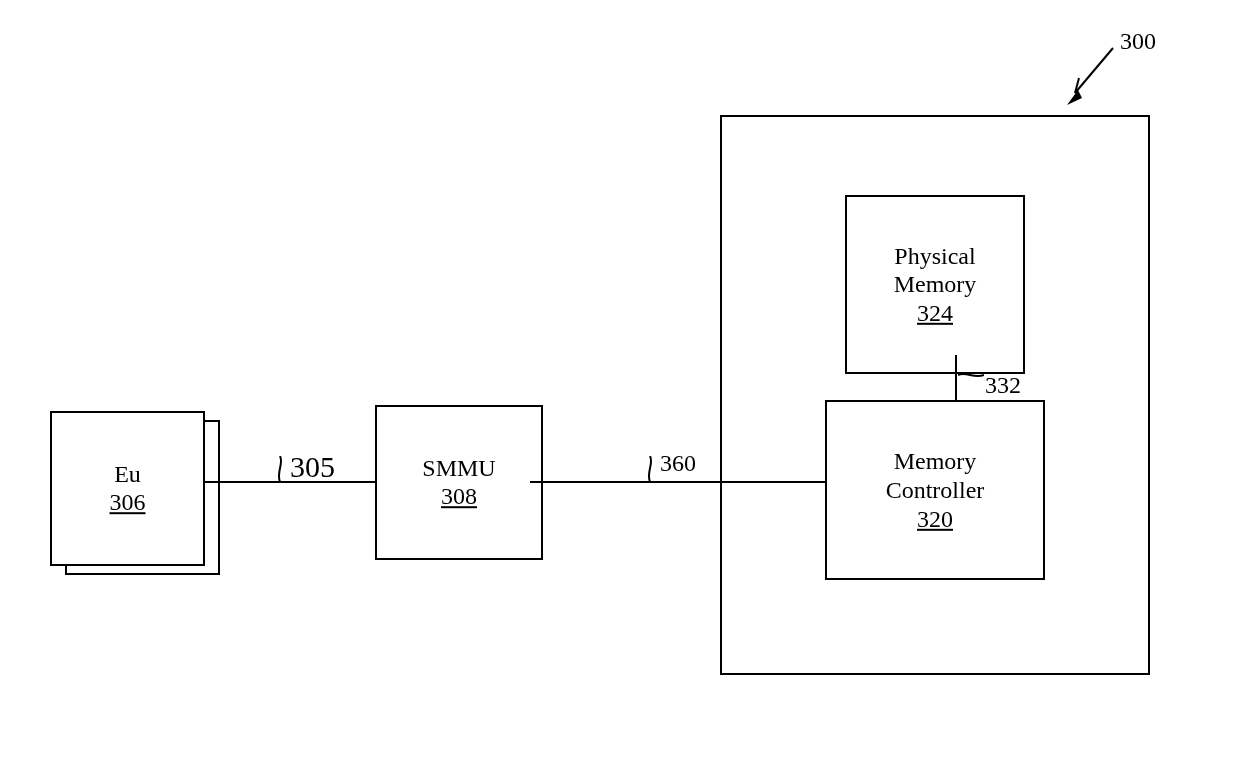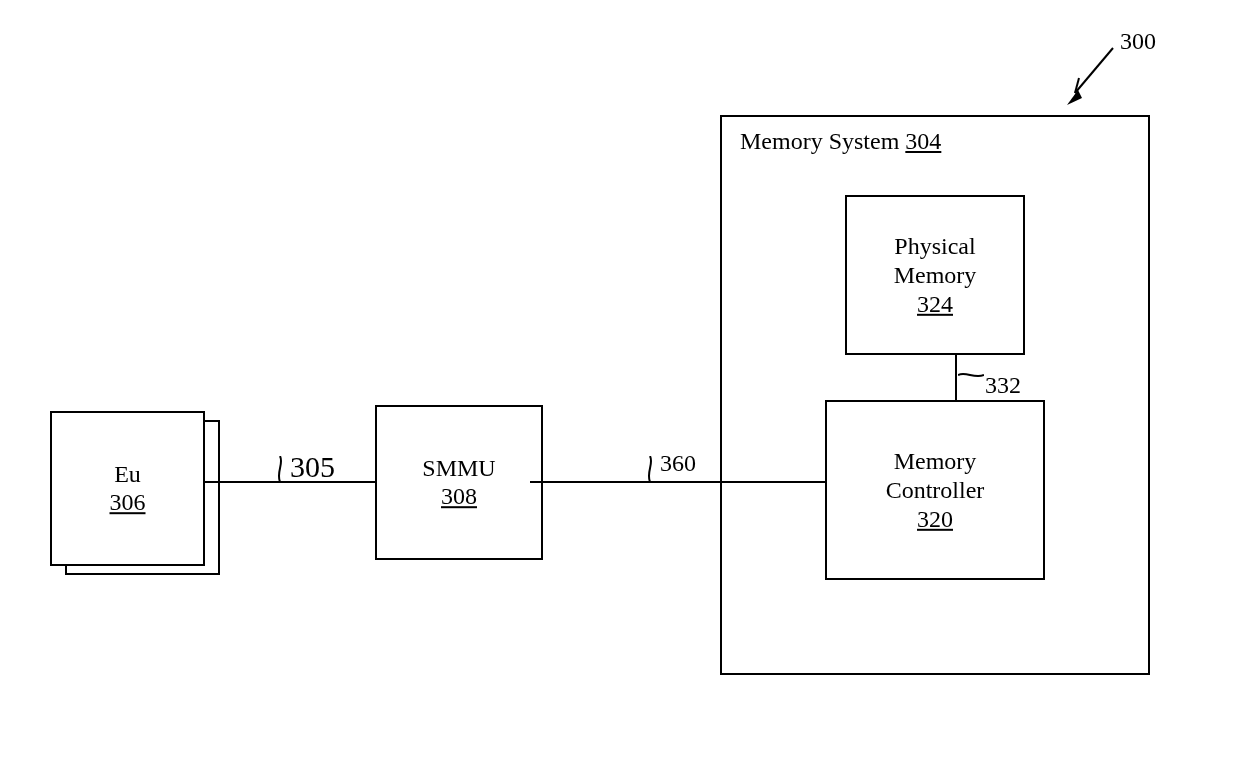--- a/index.html
+++ b/index.html
@@ -71,26 +71,22 @@
 
   <div class="box" style="left:375px; top:405px; width:168px; height:155px;">
     <div class="inner">
       <span>SMMU</span><br>
       <span class="ref">308</span>
     </div>
   </div>
 
   <div class="box" style="left:720px; top:115px; width:430px; height:560px;">
   </div>
-  <div class="label" style="left:740px; top:128px; font-size:24px;">
-    <span>Memory System</span>
-    <span class="ref">304</span>
-  </div>
 
-  <div class="box" style="left:845px; top:195px; width:180px; height:160px;">
+  <div class="box" style="left:845px; top:195px; width:180px; height:179px;">
     <div class="inner">
       <span>Physical</span><br>
       <span>Memory</span><br>
       <span class="ref">324</span>
     </div>
   </div>
 
   <div class="box" style="left:825px; top:400px; width:220px; height:180px;">
     <div class="inner">
       <span>Memory</span><br>

